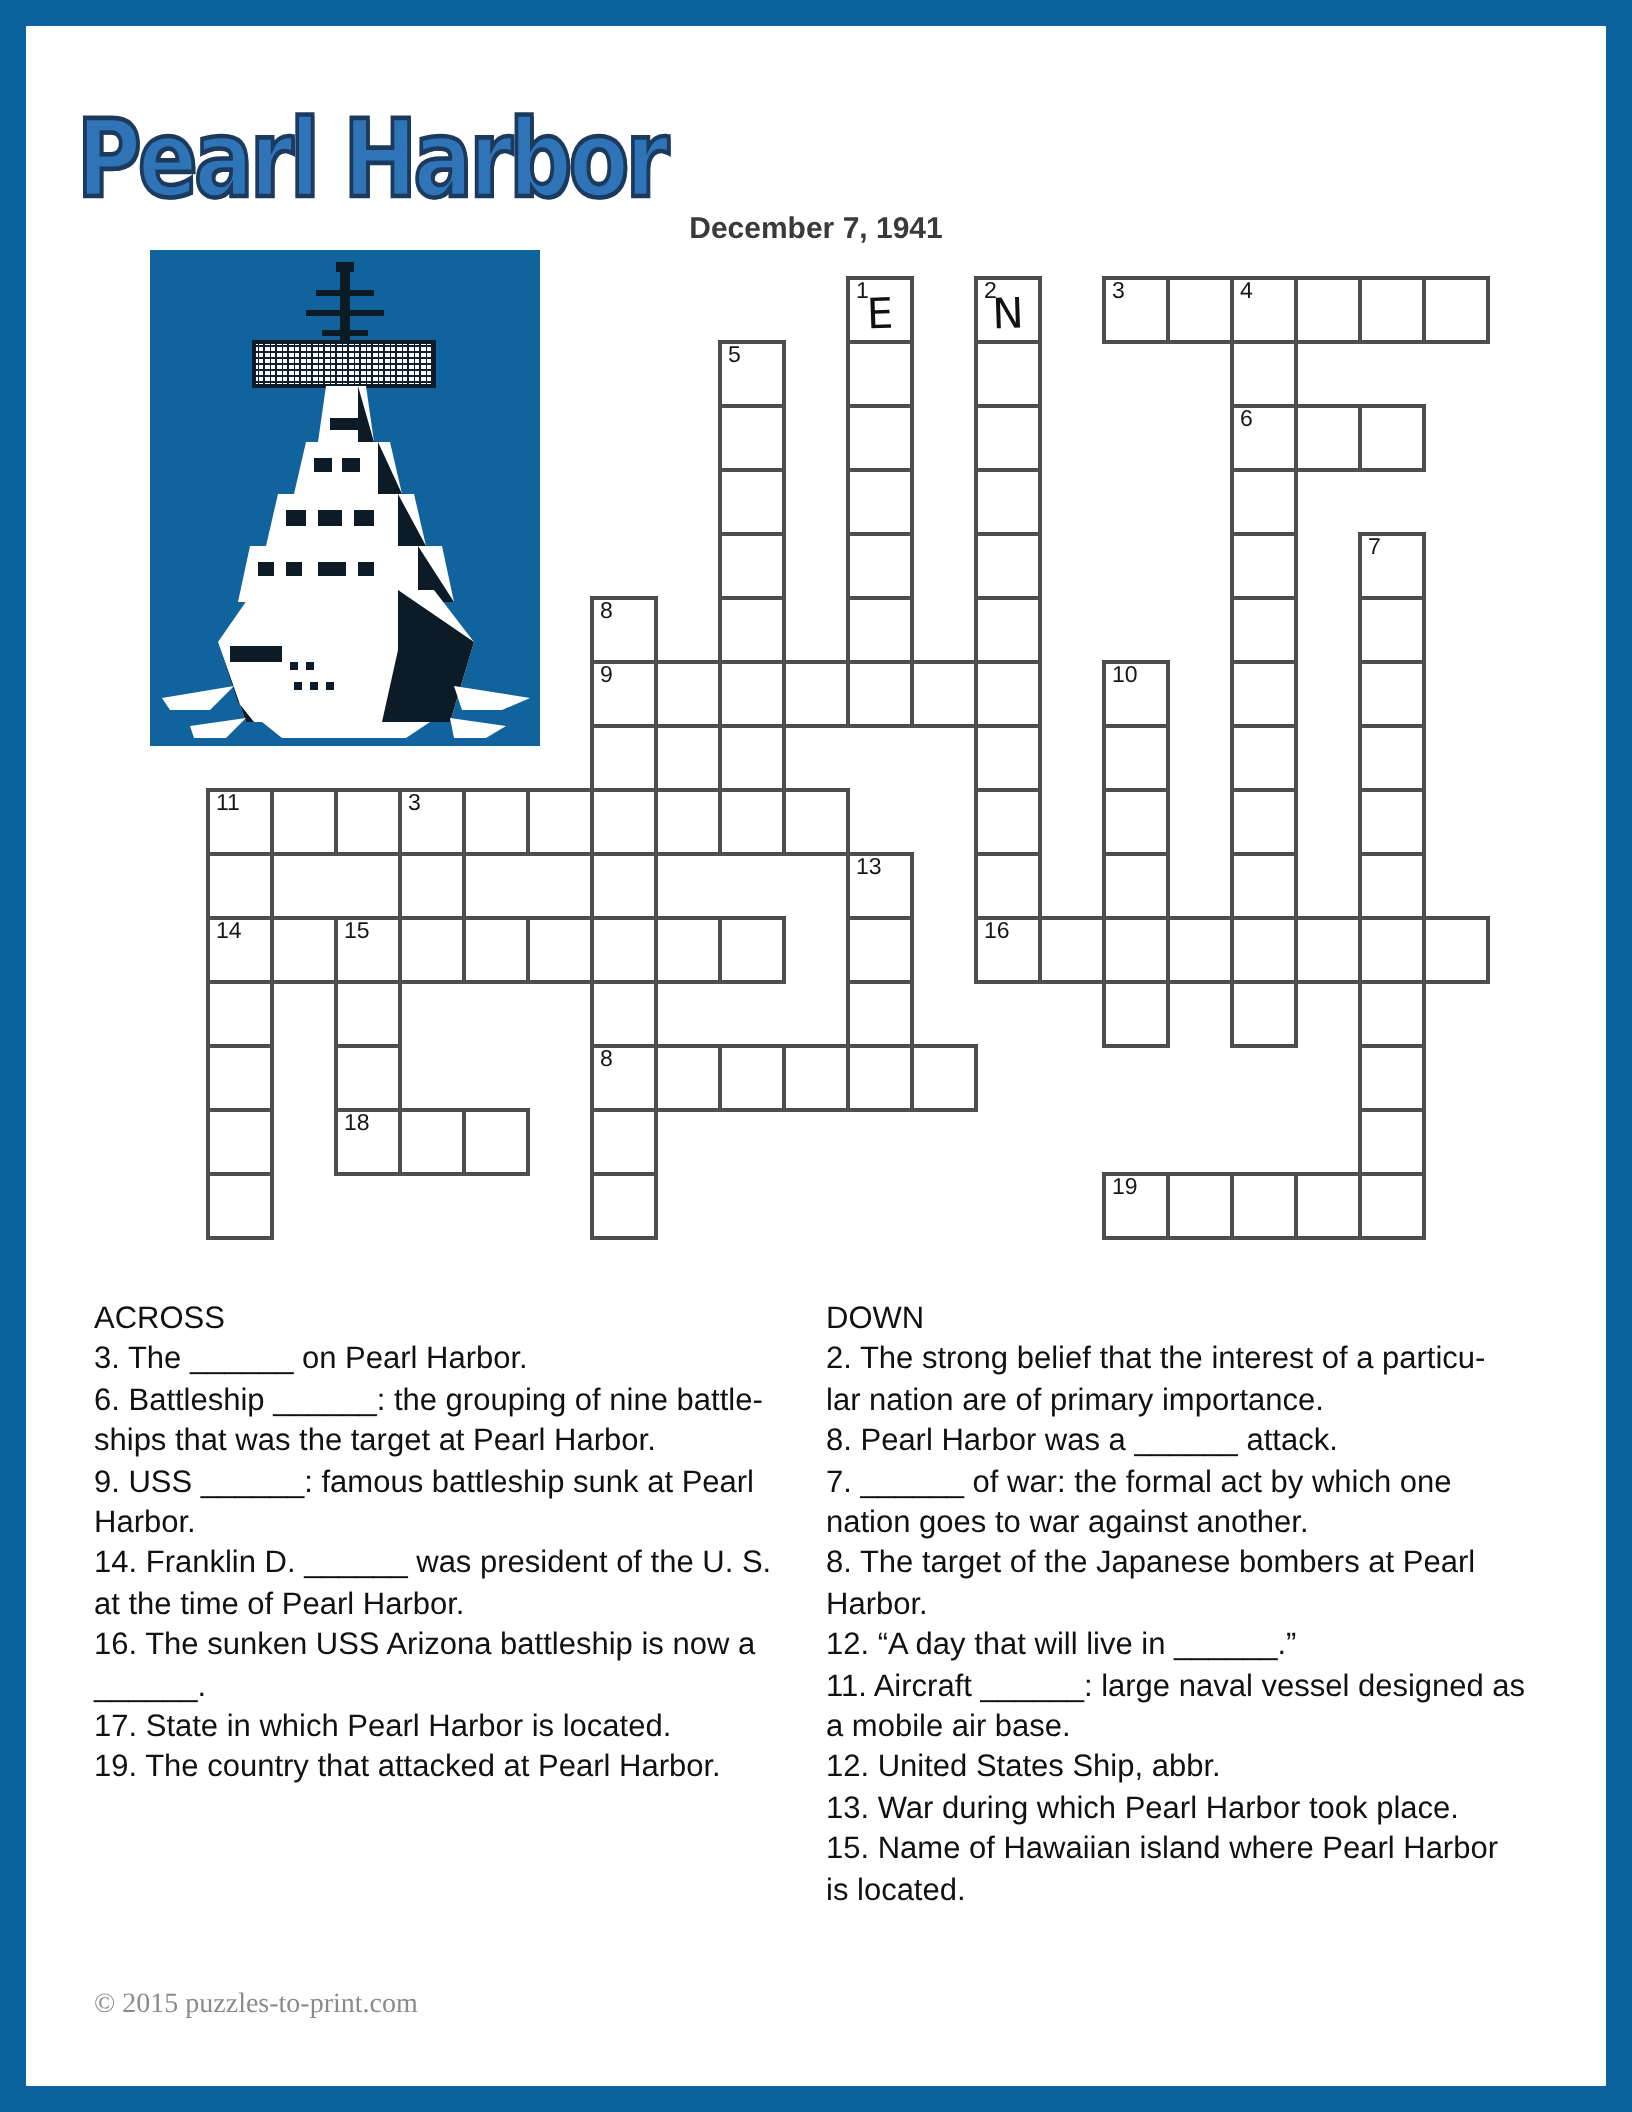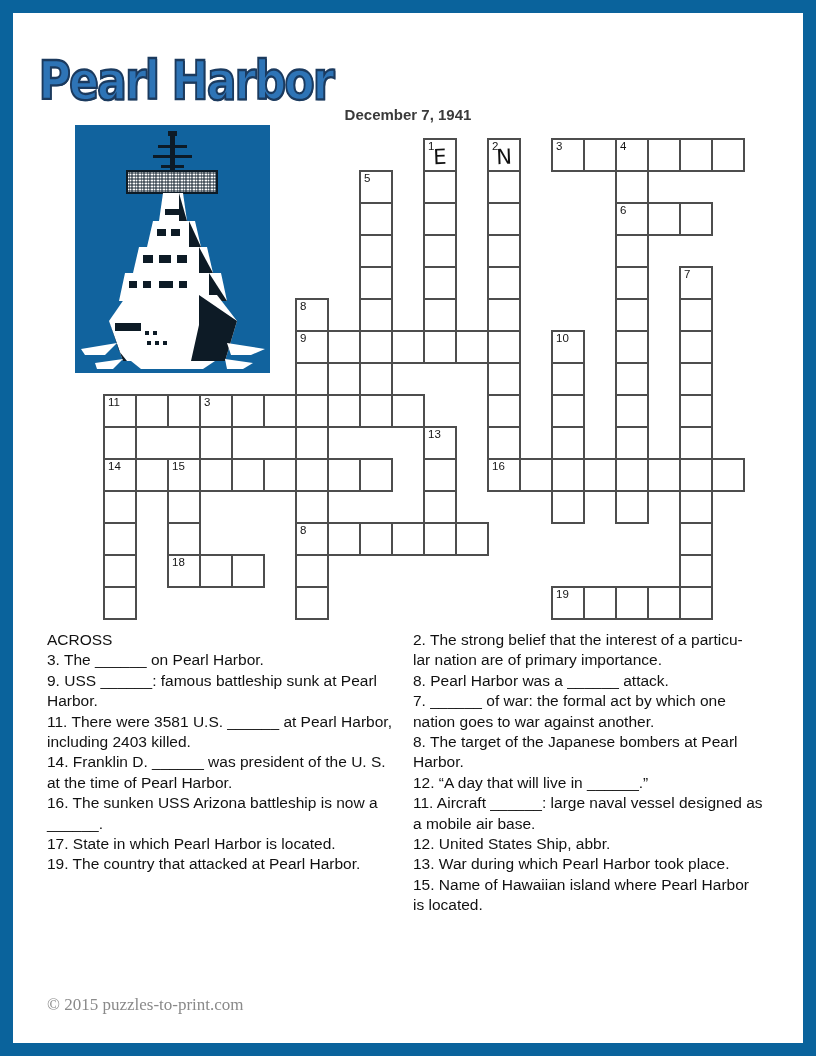--- a/index.html
+++ b/index.html
@@ -35,27 +35,27 @@
   .cell .num{
     position:absolute;top:0px;left:3px;font-size:11.5px;line-height:13px;
     font-family:"Liberation Sans",sans-serif;color:#151515;
   }
   .cell .letter{
     position:absolute;left:0;top:5px;width:100%;text-align:center;
     font-size:21px;line-height:24px;font-family:"DejaVu Sans",sans-serif;
     color:#111;transform:rotate(-2deg);
   }
   .clue-col{position:absolute;font-size:15.5px;line-height:20.4px;color:#111;}
-  .clue-col .header{font-size:15.5px;}
+  .clue-col .header{font-size:15.5px;margin-top:20px;}
   #across-col{left:34px;top:617px;width:360px;}
   #down-col{left:400px;top:617px;width:372px;}
   .clue{white-space:normal;}
   .footer{
     position:absolute;left:34px;top:982px;
-    font-family:"Liberation Serif",serif;font-size:17px;color:var(--footer-ink);
+    font-family:"Liberation Serif",serif;font-size:14px;color:var(--footer-ink);
   }
 </style>
 </head>
 <body>
 
 <div class="page">
 
   <div class="title-wrap">
     <span class="page-title">Pearl Harbor</span>
   </div>
@@ -279,29 +279,30 @@
       </div>
       <div class="cell" style="left: 480px; top: 448px;"></div>
       <div class="cell" style="left: 512px; top: 448px;"></div>
       <div class="cell" style="left: 544px; top: 448px;"></div>
       <div class="cell" style="left: 576px; top: 448px;"></div>
     </div>
 
   <div class="clue-col" id="across-col">
     <div class="header">ACROSS</div>
   <div class="clue">3. The ______ on Pearl Harbor.</div>
+      <div class="clue">6. Battleship ______: the grouping of nine battle-<br>ships that was the target at Pearl Harbor.</div>
       <div class="clue">9. USS ______: famous battleship sunk at Pearl<br>Harbor.</div>
-      <div class="clue">11. There were 3581 U.S. ______ at Pearl Harbor,<br>including 2403 killed.</div>
       <div class="clue">14. Franklin D. ______ was president of the U. S.<br>at the time of Pearl Harbor.</div>
       <div class="clue">16. The sunken USS Arizona battleship is now a<br>______.</div>
       <div class="clue">17. State in which Pearl Harbor is located.</div>
       <div class="clue">19. The country that attacked at Pearl Harbor.</div>
     </div>
 
   <div class="clue-col" id="down-col">
+    <div class="header">DOWN</div>
       <div class="clue">2. The strong belief that the interest of a particu-<br>lar nation are of primary importance.</div>
       <div class="clue">8. Pearl Harbor was a ______ attack.</div>
       <div class="clue">7. ______ of war: the formal act by which one<br>nation goes to war against another.</div>
       <div class="clue">8. The target of the Japanese bombers at Pearl<br>Harbor.</div>
       <div class="clue">12. “A day that will live in ______.”</div>
       <div class="clue">11. Aircraft ______: large naval vessel designed as<br>a mobile air base.</div>
       <div class="clue">12. United States Ship, abbr.</div>
       <div class="clue">13. War during which Pearl Harbor took place.</div>
       <div class="clue">15. Name of Hawaiian island where Pearl Harbor<br>is located.</div>
     </div>

